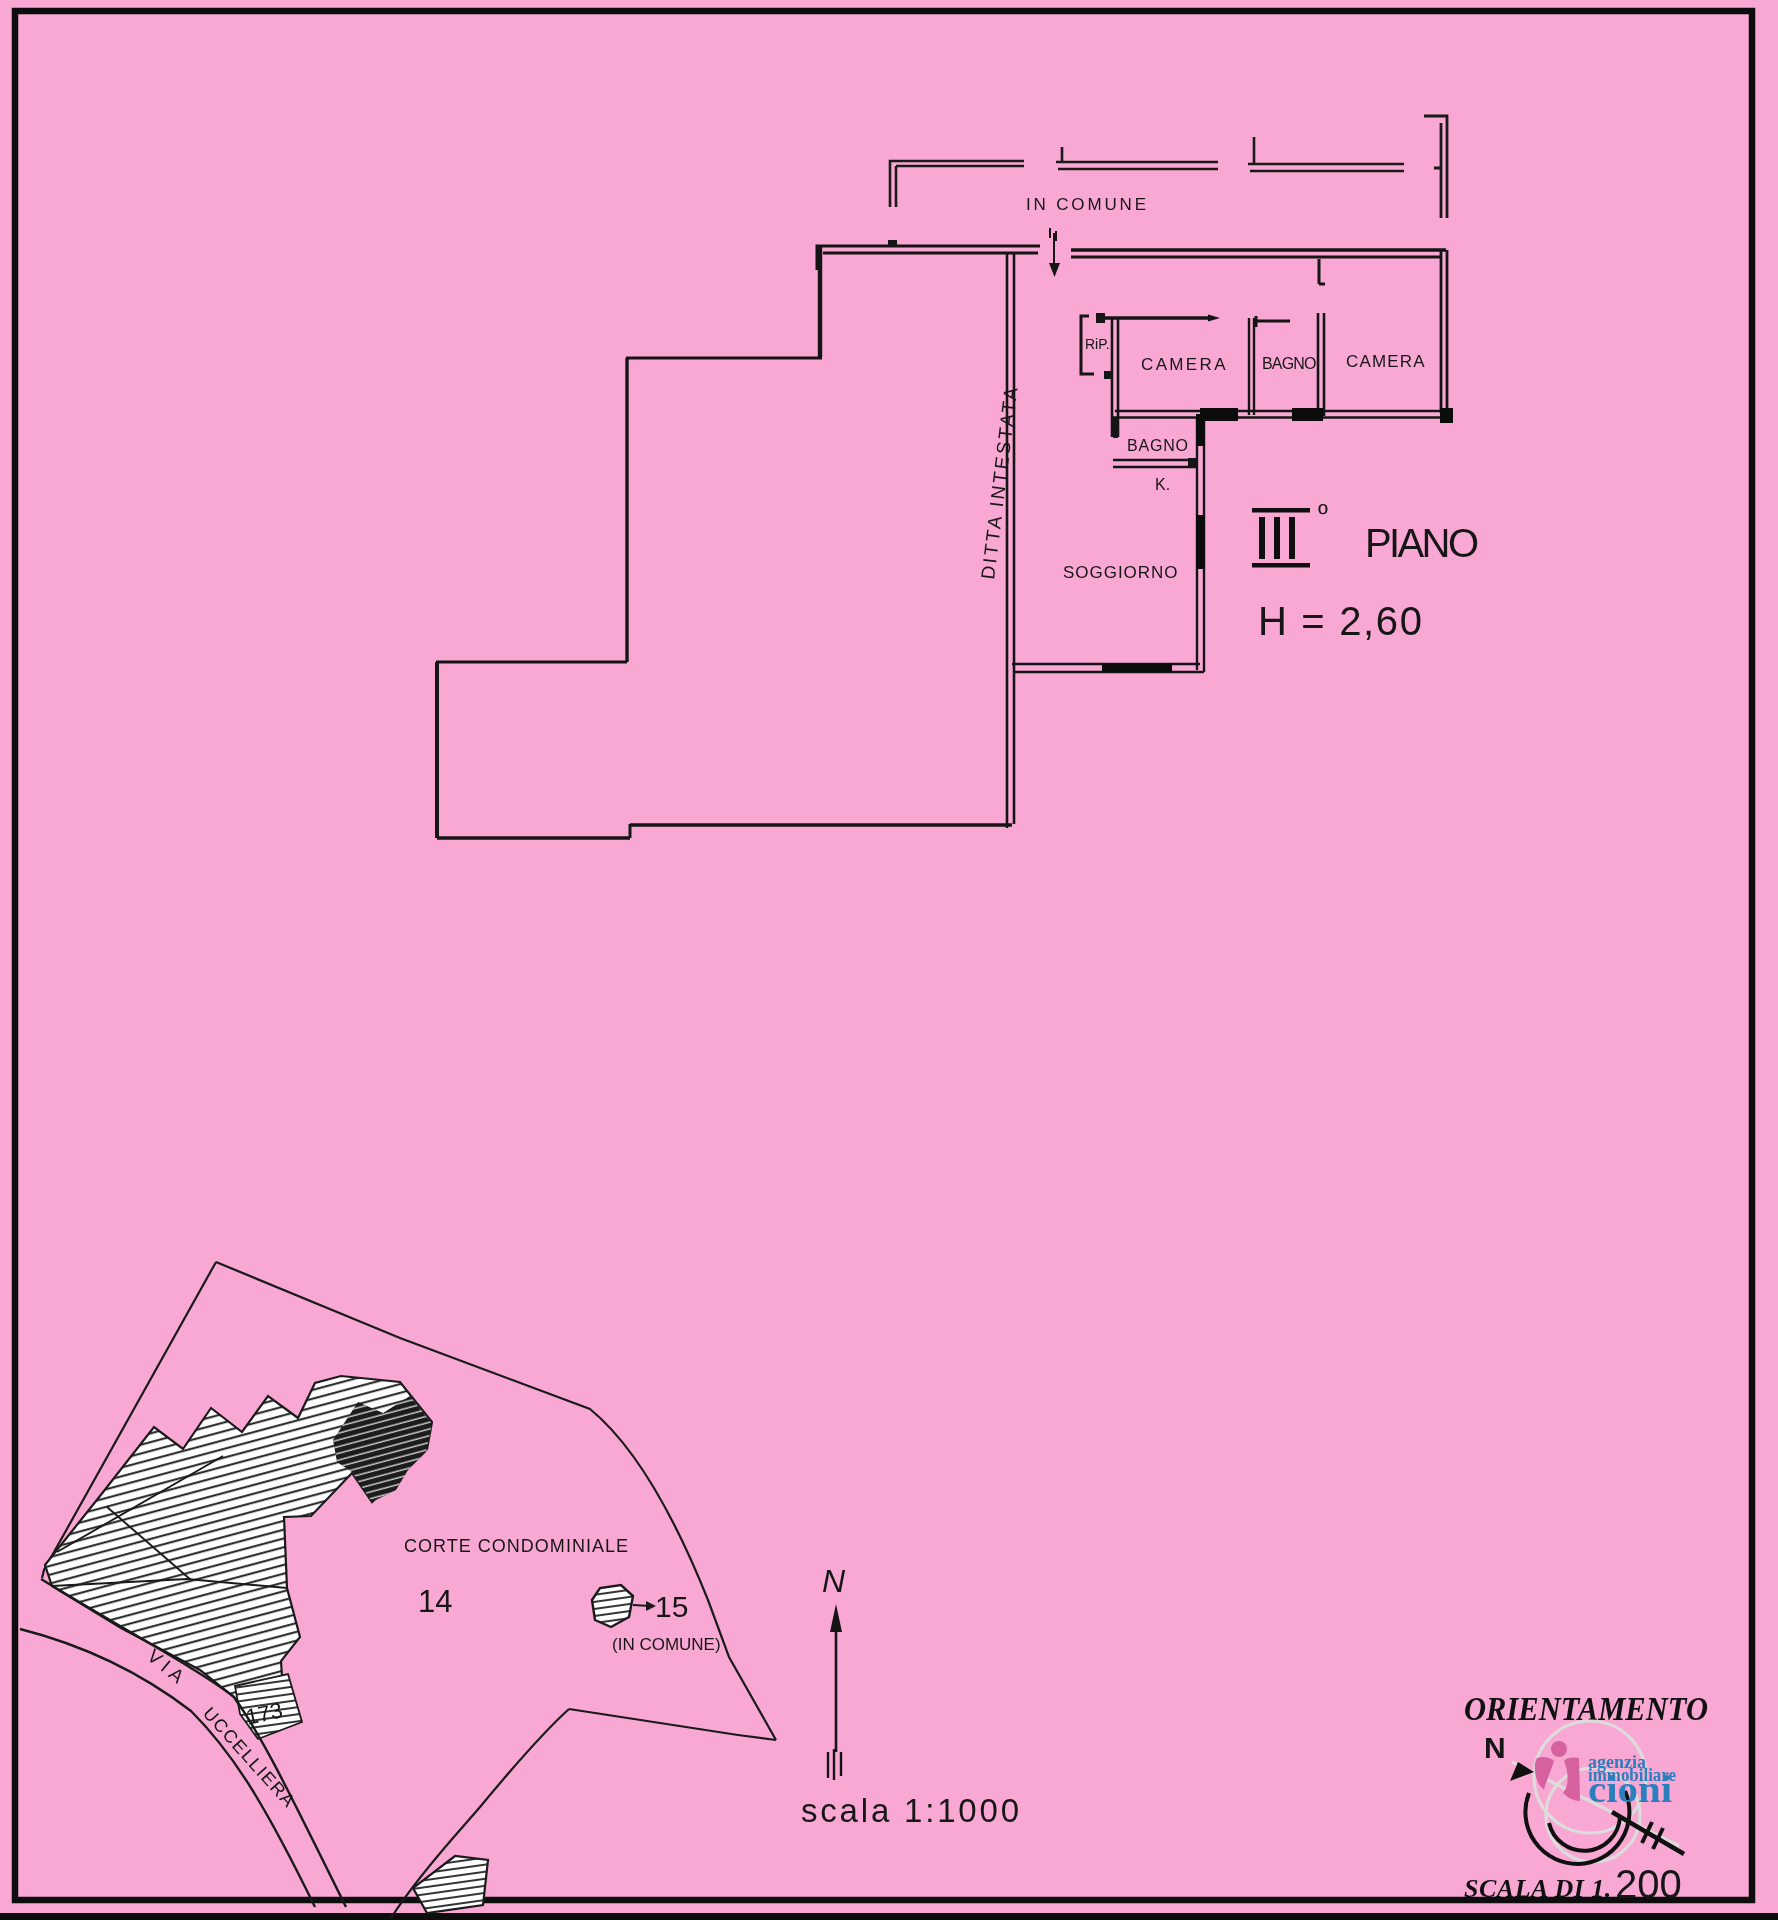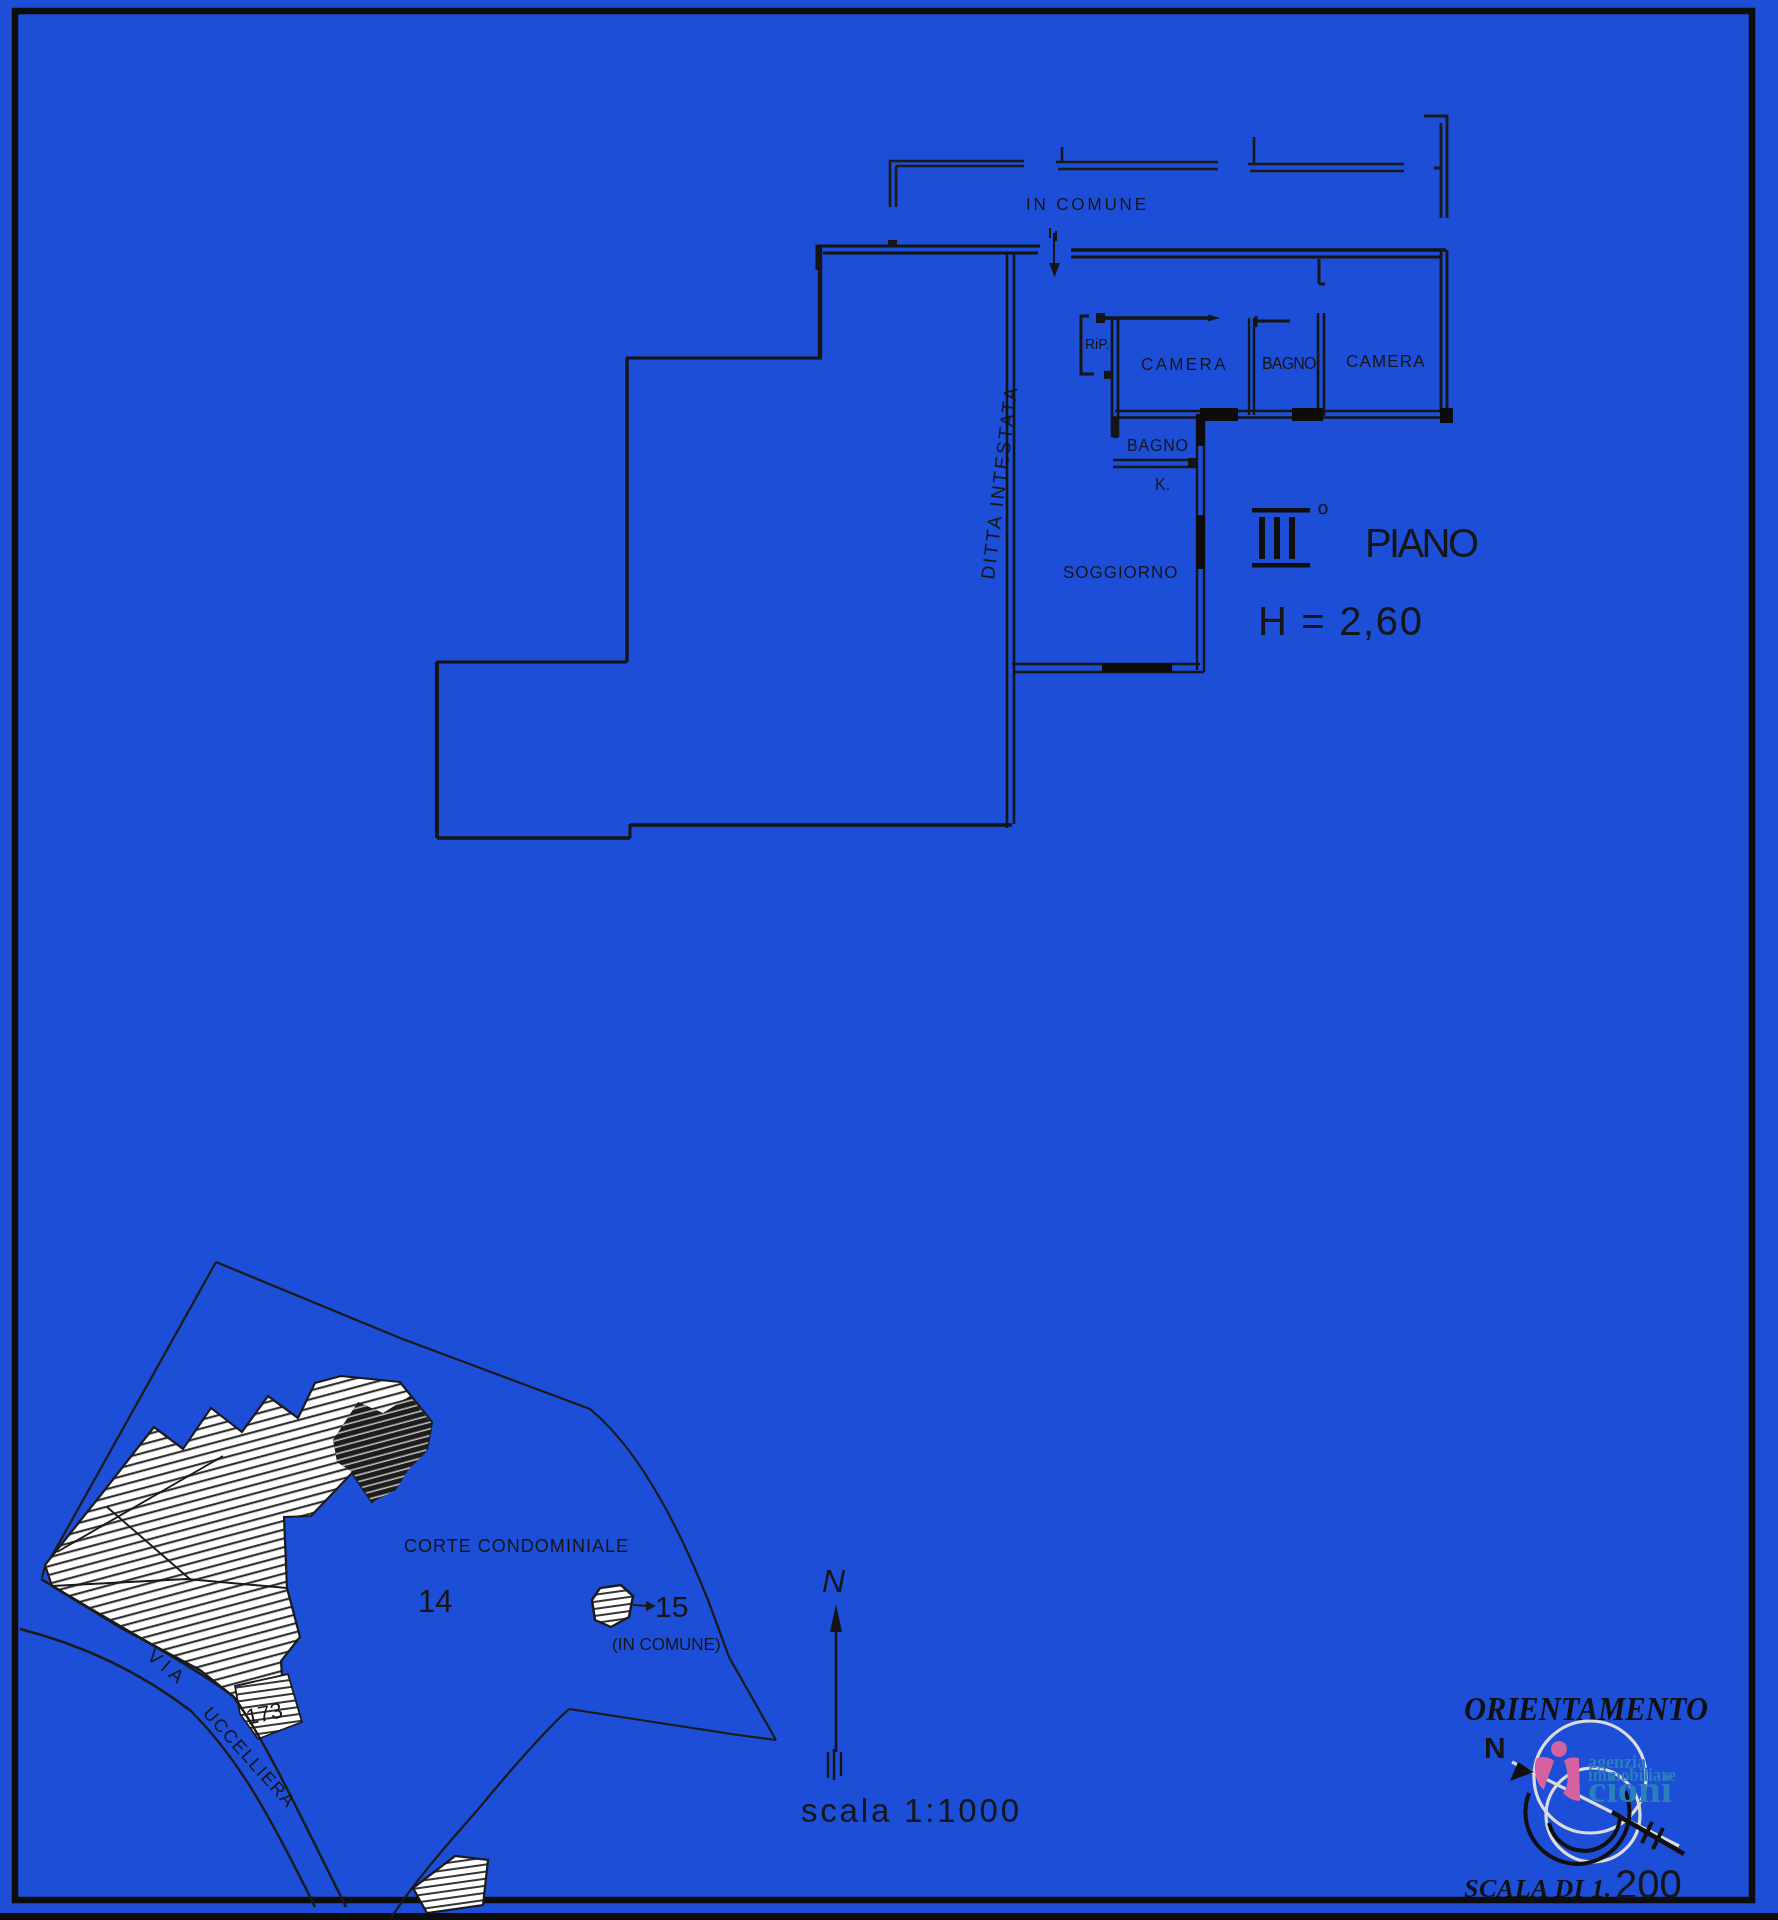--- a/index.html
+++ b/index.html
@@ -1,16 +1,16 @@
 <!DOCTYPE html>
 <html><head>
 <meta charset="utf-8">
 <style>
 html,body{margin:0;padding:0;background:#fff;}
-#page{position:relative;width:1778px;height:1920px;background:#1d4ed8;overflow:hidden;}
+#page{position:relative;width:1778px;height:1920px;background:#f9a8d4;overflow:hidden;}
 svg{position:absolute;left:0;top:0;}
 .hw{font-family:"Liberation Sans",sans-serif;fill:#161616;}
 .sf{font-family:"Liberation Serif",serif;font-style:italic;font-weight:bold;fill:#111;}
 </style>
 </head>
 <body>
 <div id="page">
 <svg width="1778" height="1920" viewBox="0 0 1778 1920">
 <defs>
 <pattern id="hband" width="8.5" height="8.5" patternUnits="userSpaceOnUse" patternTransform="rotate(-15)">

